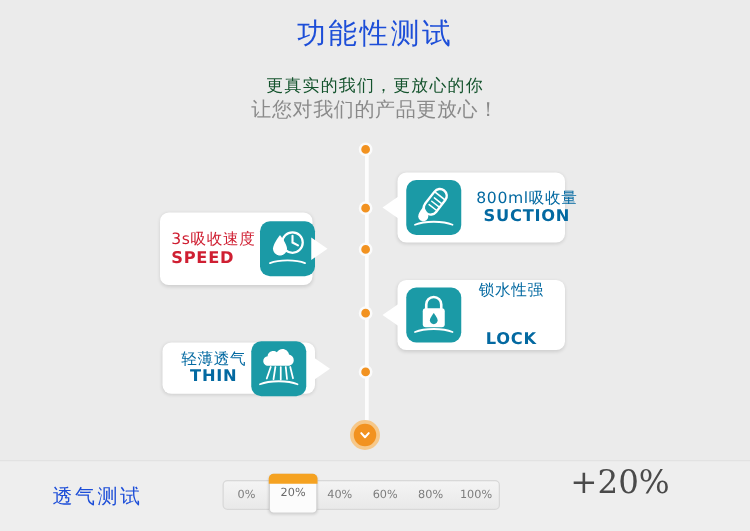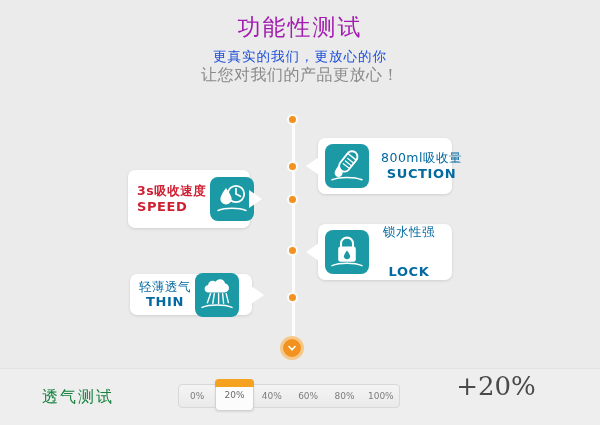--- a/index.html
+++ b/index.html
@@ -24,32 +24,32 @@
   
   .header {
     position: absolute;
     top: 12px;
     left: 0;
     width: 600px;
     text-align: center;
   }
   .title {
     font-size: 23px;
-    color: #a21caf;
+    color: #1d4ed8;
     letter-spacing: 2px;
     line-height: 30px;
     font-weight: normal;
     margin: 0;
   }
   .subtitle {
     font-size: 13.5px;
-    color: #1d4ed8;
+    color: #14532d;
     letter-spacing: 1px;
     line-height: 20px;
-    margin-top: 4px;
+    margin-top: 17px;
   }
   .subtitle2 {
     font-size: 16px;
     color: #8a8a8a;
     letter-spacing: 0.5px;
     line-height: 18px;
   }
 
   
   .timeline-line {
@@ -143,21 +143,21 @@
     letter-spacing: 0.5px;
     white-space: nowrap;
   }
   .card-en {
     font-size: 13px;
     font-weight: bold;
     letter-spacing: 0.6px;
     white-space: nowrap;
   }
   .navy .card-cn, .navy .card-en { color: #0369a1; }
-  .red .card-cn, .red .card-en { color: #cf1f32; font-weight: bold; }
+  .red .card-cn, .red .card-en { color: #cf1f32; }
 
   
   #card-speed {
     left: 128px; top: 170px; width: 122px; height: 58px;
     padding: 0 7px 0 9px; justify-content: space-between;
   }
   #card-speed .card-text { align-items: flex-start; margin-right: 4px; }
 
   #card-suction {
     left: 318px; top: 138px; width: 134px; height: 56px;
@@ -166,40 +166,40 @@
   #card-suction .card-text { margin-left: 12px; align-items: center; }
 
   #card-lock {
     left: 318px; top: 224px; width: 134px; height: 56px;
     padding: 0 10px 0 7px;
   }
   #card-lock .card-text { margin-left: 14px; align-items: center; gap: 24px; }
 
   #card-thin {
     left: 130px; top: 274px; width: 122px; height: 41px;
-    padding: 0 7px 0 9px; justify-content: flex-start;
+    padding: 0 7px 0 9px; justify-content: flex-end;
   }
   #card-thin .card-text { align-items: center; margin-right: 4px; }
 
   
   .bottom-band {
     position: absolute;
     left: 0;
     top: 368px;
     width: 600px;
     height: 57px;
     background: #eeeeee;
     border-top: 1px solid #e2e2e2;
   }
   .bottom-label {
     position: absolute;
     left: 42px;
     top: 387px;
     font-size: 16px;
-    color: #15803d;
+    color: #1d4ed8;
     letter-spacing: 2px;
   }
 
   .scale {
     position: absolute;
     left: 178px;
     top: 384px;
     width: 222px;
     height: 24px;
     background: linear-gradient(#f4f4f4, #e9e9e9);

